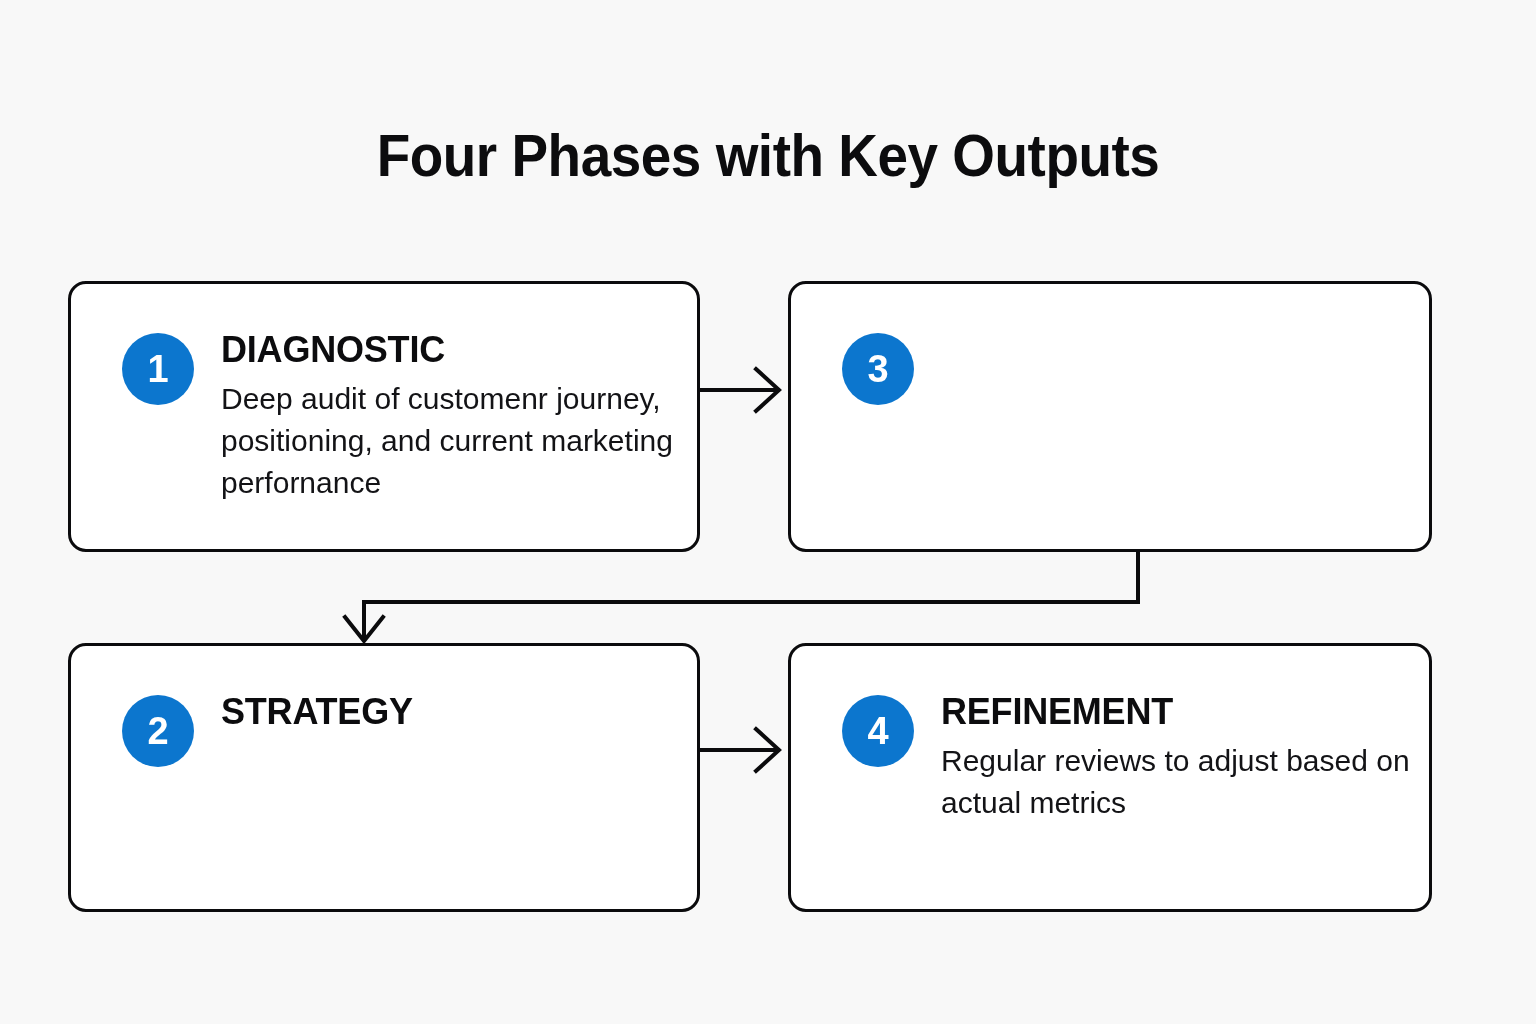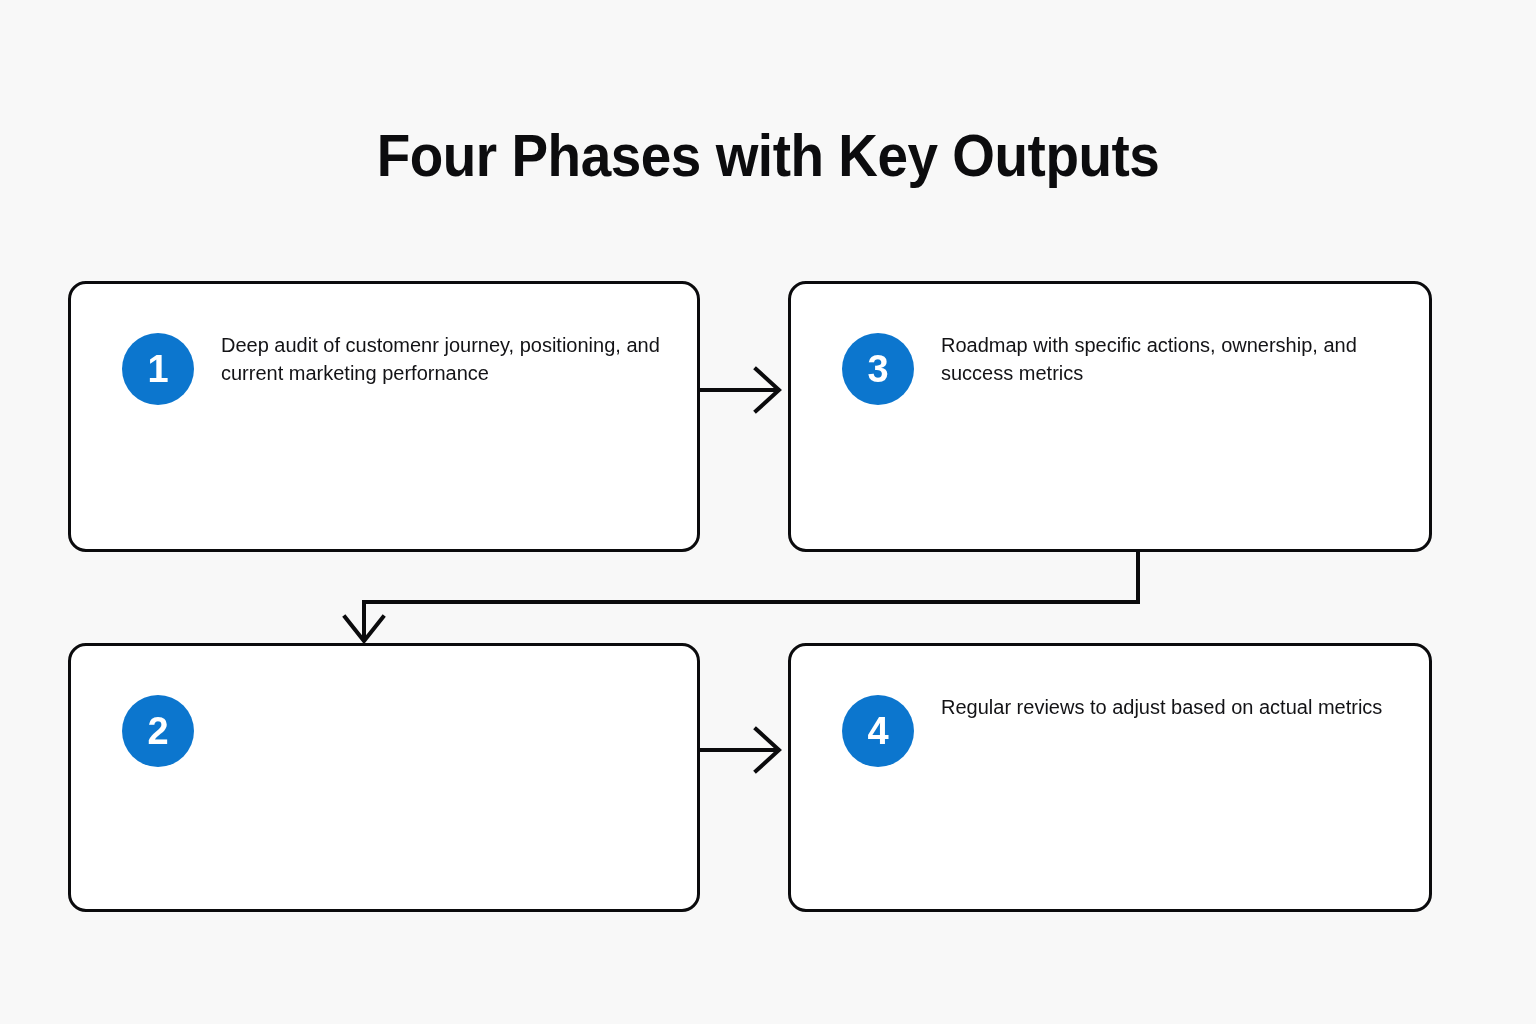--- a/index.html
+++ b/index.html
@@ -93,21 +93,21 @@
     font-size: 36px;
     font-weight: bold;
     color: #0c0c0e;
     letter-spacing: -0.2px;
     line-height: 1.05;
     margin: 0 0 9px 0;
     white-space: nowrap;
   }
 
   .card-body {
-    font-size: 20px;
+    font-size: 30px;
     font-weight: normal;
     color: #131316;
     line-height: 1.40;
     margin: 0;
     max-width: 470px;
   }
 </style>
 </head>
 <body>
 
@@ -130,44 +130,46 @@
     <g>
       <line x1="700" y1="750" x2="778" y2="750" stroke="#0b0b0d" stroke-width="4"></line>
       <polyline points="756,729 779,750 756,771" fill="none" stroke="#0b0b0d" stroke-width="4" stroke-linecap="square" stroke-linejoin="miter"></polyline>
     </g>
   </svg>
 
   <div class="card card-1">
     <div class="card-inner">
       <div class="badge">1</div>
       <div class="card-text">
+        <div class="card-heading">DIAGNOSTIC</div>
         <div class="card-body">Deep audit of customenr journey, positioning, and current marketing perfornance</div>
       </div>
     </div>
   </div>
 
   <div class="card card-3">
     <div class="card-inner">
       <div class="badge">3</div>
       <div class="card-text">
-        <div class="card-body">Roadmap with specific actions, ownership, and success metrics</div>
       </div>
     </div>
   </div>
 
   <div class="card card-2">
     <div class="card-inner">
       <div class="badge">2</div>
       <div class="card-text">
+        <div class="card-heading">STRATEGY</div>
       </div>
     </div>
   </div>
 
   <div class="card card-4">
     <div class="card-inner">
       <div class="badge">4</div>
       <div class="card-text">
+        <div class="card-heading">REFINEMENT</div>
         <div class="card-body">Regular reviews to adjust based on actual metrics</div>
       </div>
     </div>
   </div>
 
 </div>
 
 </body></html>

